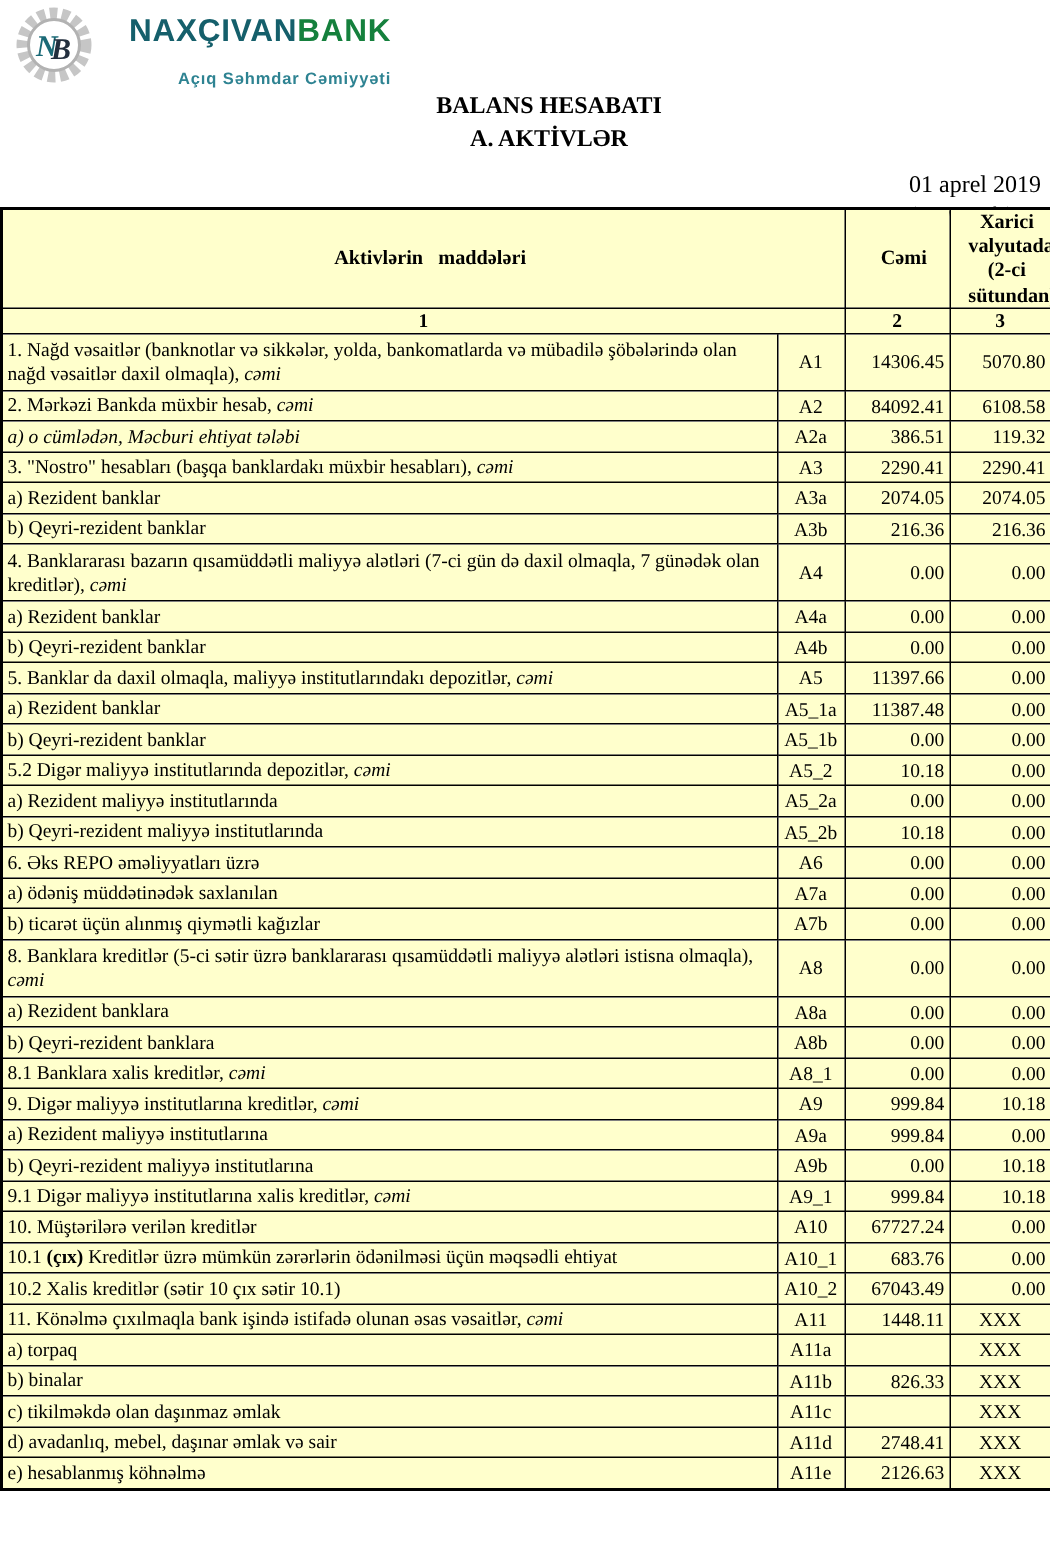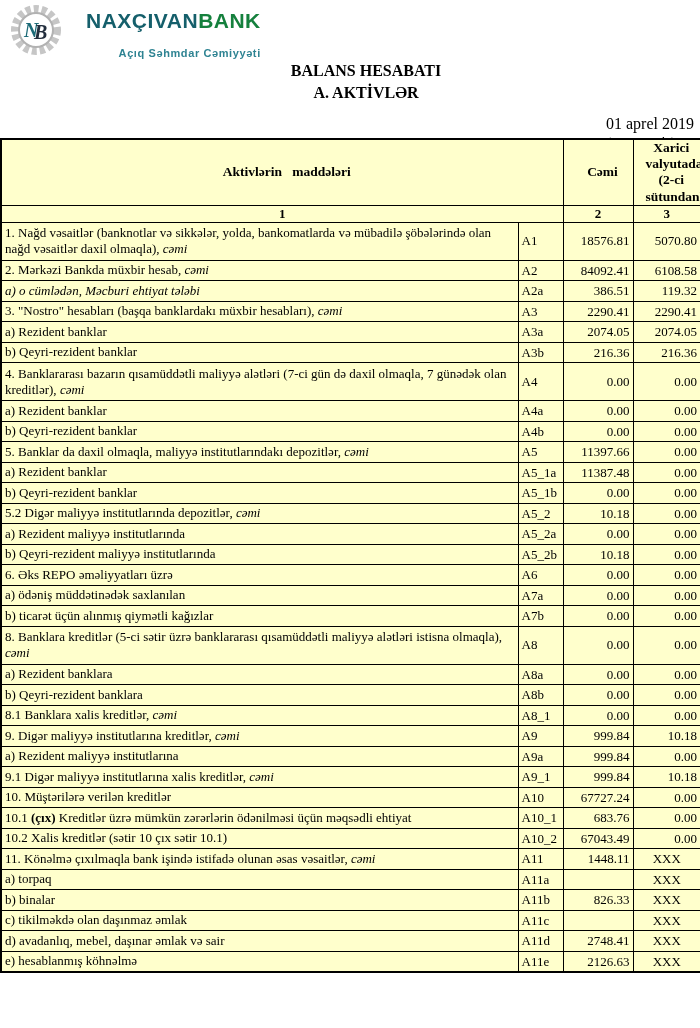--- a/index.html
+++ b/index.html
@@ -35,21 +35,21 @@
   }
   table.balance{border:2px solid #000;}
   thead tr.hdr th{font-weight:bold;text-align:center;font-size:13.5px;line-height:1.2;padding-left:12px;}
   thead tr.hdr{height:64px;}
   thead tr.nums th{font-weight:bold;text-align:center;height:16px;font-size:13px;}
   th.items-hdr{white-space:pre;}
   tbody td{height:19.5px;}
   tr.tall td{height:37px;}
   td.label{text-align:left;line-height:1.25;padding-left:3px;}
   td.label.indent{}
-  td.code{text-align:left;}
+  td.code{text-align:center;}
   td.num{text-align:right;padding-right:3px;}
   td.center{text-align:center;}
   td.white{background:#ffffff;}
   td.vtop{vertical-align:top;padding-top:1px;}
   
   .seal{display:block;}
 </style>
 </head>
 <body>
 
@@ -96,21 +96,21 @@
       <tr class="nums">
         <th colspan="2">1</th>
         <th>2</th>
         <th>3</th>
       </tr>
     </thead>
     <tbody id="table-body">
         <tr class="tall">
           <td class="label"><span>1. Nağd vəsaitlər (banknotlar və sikkələr, yolda, bankomatlarda və mübadilə şöbələrində olan nağd vəsaitlər daxil olmaqla), </span><i>cəmi</i></td>
           <td class="code">A1</td>
-          <td class="num white vtop">18576.81</td>
+          <td class="num white vtop">14306.45</td>
           <td class="num white vtop">5070.80</td>
         </tr>
         <tr>
           <td class="label"><span>2. Mərkəzi Bankda müxbir hesab, </span><i>cəmi</i></td>
           <td class="code">A2</td>
           <td class="num white">84092.41</td>
           <td class="num white">6108.58</td>
         </tr>
         <tr>
           <td class="label indent"><i>a) o cümlədən, Məcburi ehtiyat tələbi</i></td>
@@ -238,20 +238,26 @@
           <td class="num">999.84</td>
           <td class="num">10.18</td>
         </tr>
         <tr>
           <td class="label indent"><span>a) Rezident maliyyə institutlarına</span></td>
           <td class="code">A9a</td>
           <td class="num">999.84</td>
           <td class="num">0.00</td>
         </tr>
         <tr>
+          <td class="label indent"><span>b) Qeyri-rezident maliyyə institutlarına</span></td>
+          <td class="code">A9b</td>
+          <td class="num">0.00</td>
+          <td class="num">10.18</td>
+        </tr>
+        <tr>
           <td class="label"><span>9.1 Digər maliyyə institutlarına xalis kreditlər, </span><i>cəmi</i></td>
           <td class="code">A9_1</td>
           <td class="num">999.84</td>
           <td class="num">10.18</td>
         </tr>
         <tr>
           <td class="label"><span>10. Müştərilərə verilən kreditlər</span></td>
           <td class="code">A10</td>
           <td class="num">67727.24</td>
           <td class="num">0.00</td>

